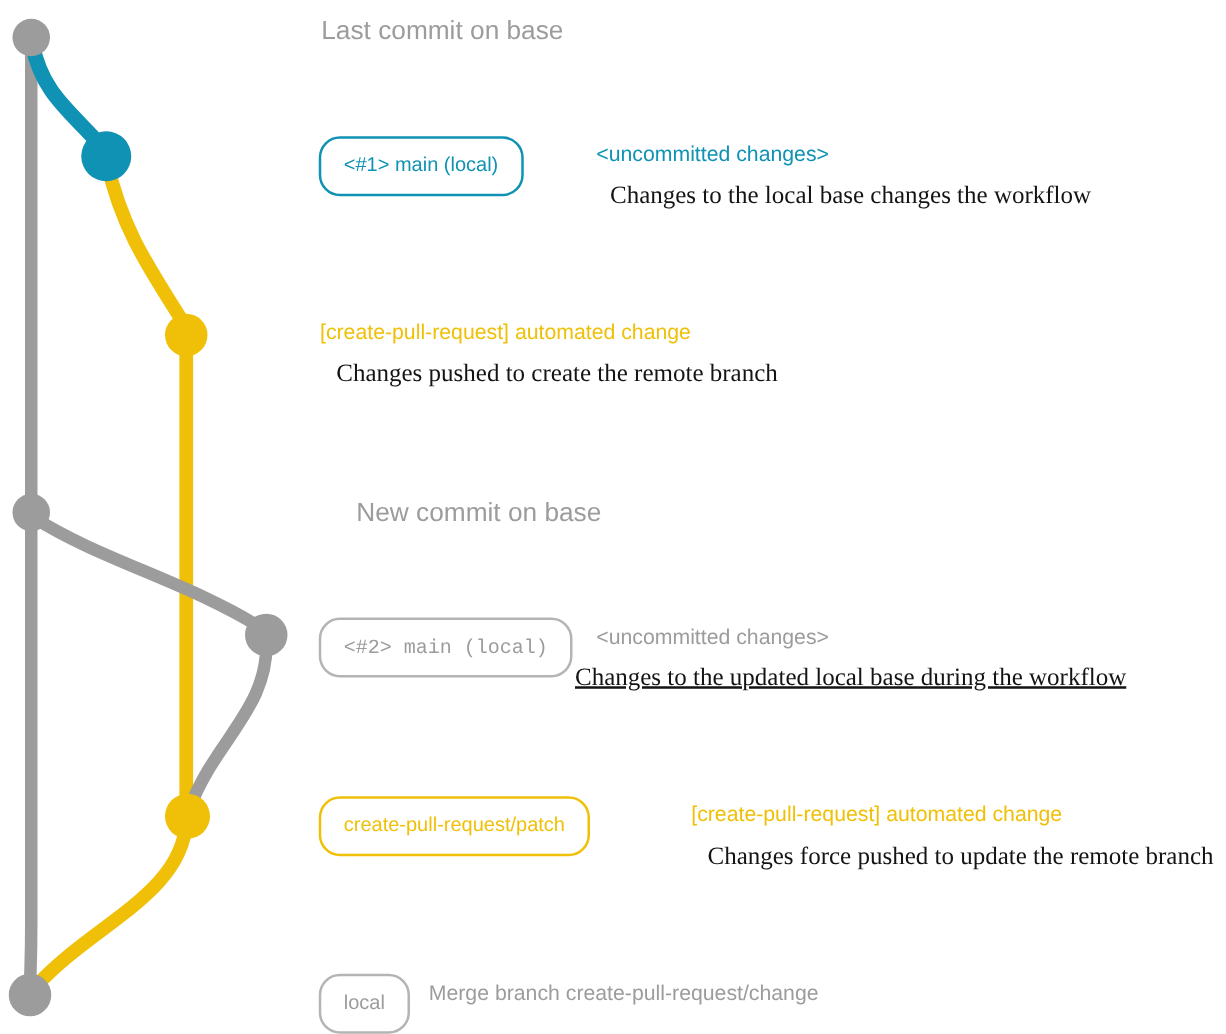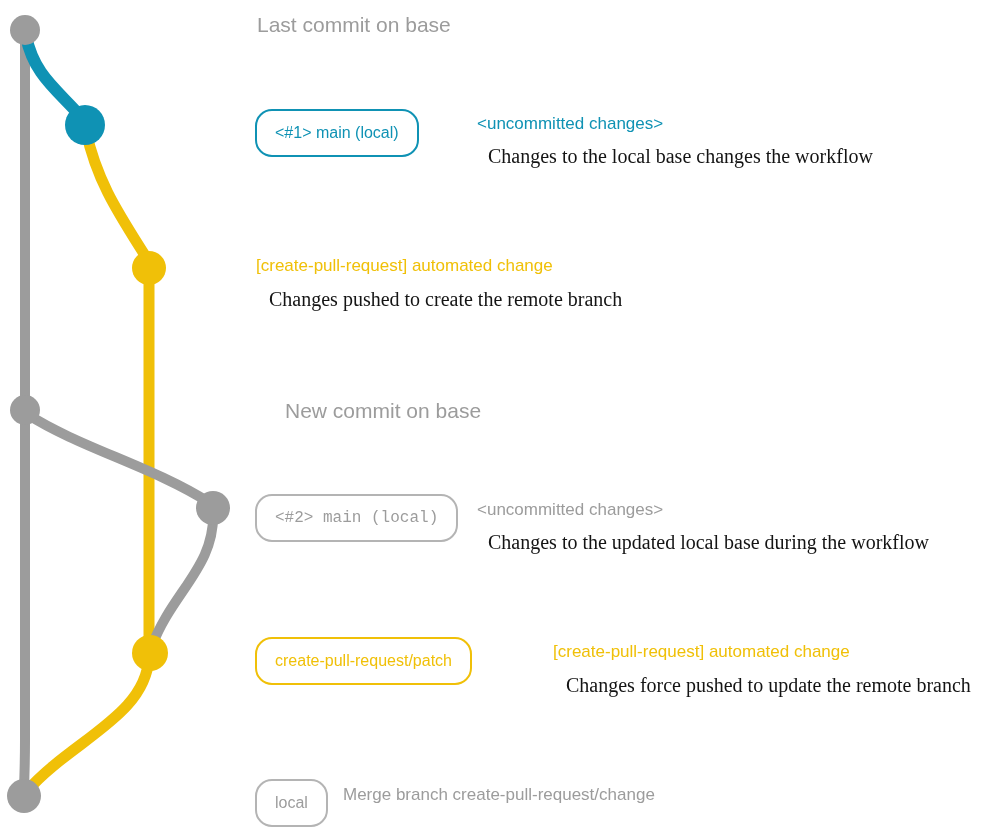--- a/index.html
+++ b/index.html
@@ -92,21 +92,21 @@
 
 <div class="abs tlabel yellow-text" style="left:256px; top:256px;">[create-pull-request] automated change</div>
 <div class="abs desc" style="left:269px; top:288px;">Changes pushed to create the remote branch</div>
 
 <div class="abs glabel" style="left:241px; top:399px;margin-left:44px;">New commit on base</div>
 
 <div class="abs badge gray" style="left:255px; top:494px;font-family:Liberation Mono, monospace;">
   <span>&lt;#2&gt; main (local)</span>
 </div>
 <div class="abs tlabel gray-text" style="left:477px; top:500px;">&lt;uncommitted changes&gt;</div>
-<div class="abs desc" style="left:488px; top:531px;">Changes to the updated local base during the workflow</div>
+<div class="abs desc" style="left:460px; top:531px;text-decoration:underline;">Changes to the updated local base during the workflow</div>
 
 <div class="abs badge yellow" style="left:255px; top:637px;">
   <span>create-pull-request/patch</span>
 </div>
 <div class="abs tlabel yellow-text" style="left:553px; top:642px;">[create-pull-request] automated change</div>
 <div class="abs desc" style="left:566px; top:674px;">Changes force pushed to update the remote branch</div>
 
 <div class="abs badge gray" style="left:255px; top:779px;">
   <span>local</span>
 </div>

